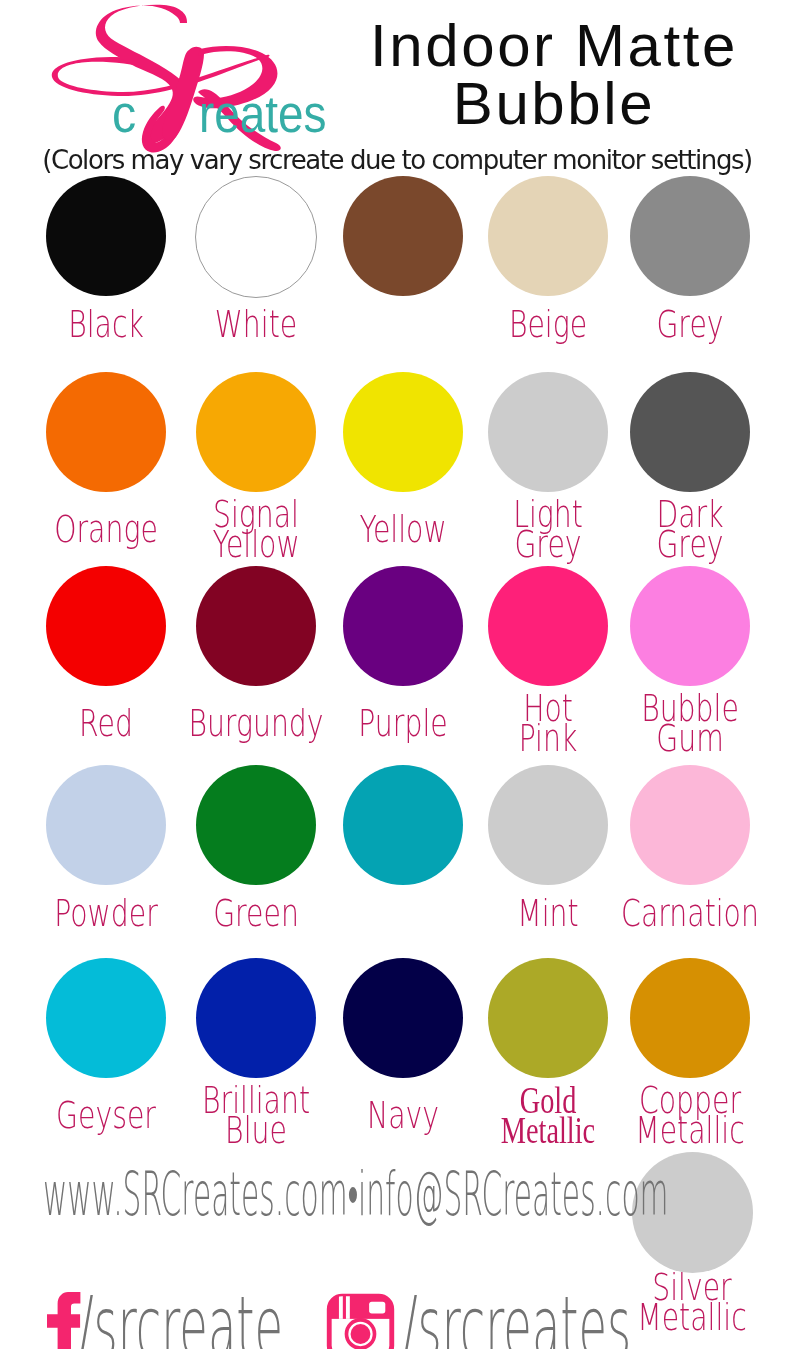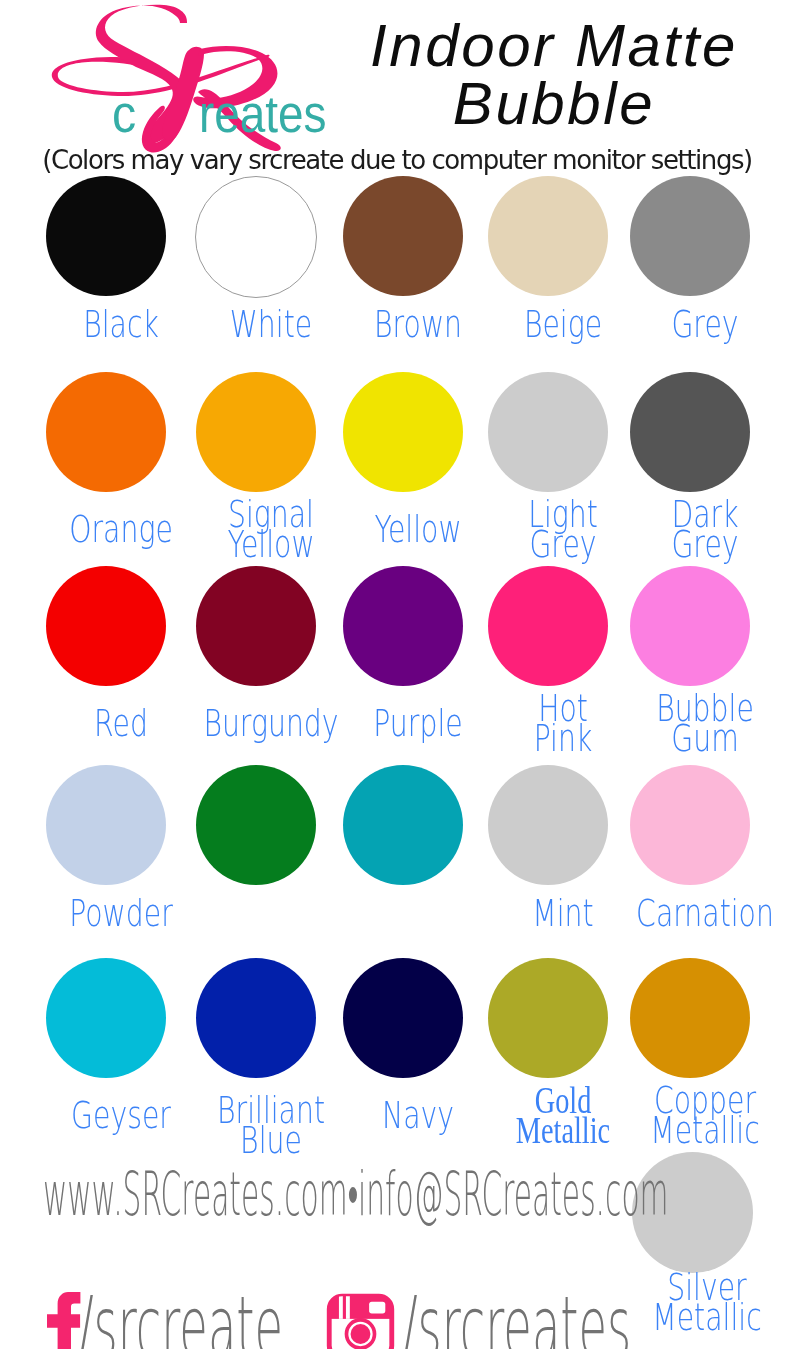--- a/index.html
+++ b/index.html
@@ -5,31 +5,31 @@
 <style>
   html,body{margin:0;padding:0;background:#fff;}
   body{width:794px;height:1349px;overflow:hidden;
        font-family:"Liberation Sans",sans-serif;color:#231f20;
        -webkit-font-smoothing:antialiased;}
   .page{position:relative;width:794px;height:1349px;background:#fff;overflow:hidden;transform:translateZ(0);}
 
   
   .logo{position:absolute;left:12px;top:0px;width:340px;height:155px;}
   .title{position:absolute;left:334px;top:17px;width:440px;
-         text-align:center;line-height:58px;font-style:italic;}
+         text-align:center;line-height:58px;}
   .title-l1,.title-l2{display:block;font-size:60px;color:#0d0d0d;font-weight:400;letter-spacing:2.6px;transform:translateZ(0);}
 
   .disclaimer{position:absolute;left:0;top:145px;width:794px;text-align:center;
               font-family:"DejaVu Sans",sans-serif;font-weight:400;font-size:26px;color:#1c1c1c;white-space:nowrap;letter-spacing:-1.43px;transform:translateZ(0);}
 
   
   .cell{position:absolute;width:190px;text-align:center;}
   
   .dot{width:120px;height:120px;border-radius:50%;margin:0 auto;}
-  .lbl{position:absolute;left:15px;width:190px;font-family:"DejaVu Sans",sans-serif;font-weight:200;font-size:38px;line-height:30px;color:#3b82f6;}
+  .lbl{position:absolute;left:0;width:190px;font-family:"DejaVu Sans",sans-serif;font-weight:200;font-size:38px;line-height:30px;color:#be185d;}
   .lbl>div{display:block;transform:scaleX(0.745) translateZ(0);transform-origin:center;}
 
   
   .url{position:absolute;left:43px;top:1159px;font-family:"DejaVu Sans",sans-serif;font-weight:200;font-size:60px;color:#737373;
        white-space:nowrap;letter-spacing:0px;transform:scaleX(0.495) translateZ(0);transform-origin:left top;}
   .social{position:absolute;left:0px;top:1283px;height:80px;width:794px;text-align:center;}
   .fb-icon{position:absolute;left:47px;top:9px;}
   .fb-handle{position:absolute;left:78px;top:-5px;font-family:"DejaVu Sans",sans-serif;font-weight:200;font-size:84px;color:#737373;
              white-space:nowrap;letter-spacing:0px;transform:scaleX(0.552) translateZ(0);transform-origin:left top;}
   .ig-icon{position:absolute;left:326px;top:10px;}
@@ -127,23 +127,20 @@
       </div>
     </div>
     <div class="cell" style="left: 161px; top: 176px;">
       <div class="dot" style="background: rgb(255, 255, 255); border: 1px solid rgb(154, 154, 154);"></div>
       <div class="lbl" style="top: 133px;">
         <div>White</div>
       </div>
     </div>
     <div class="cell" style="left: 307.5px; top: 176px;">
       <div class="dot" style="background: rgb(122, 72, 44);"></div>
-      <div class="lbl" style="top: 133px;">
-        <div>Brown</div>
-      </div>
     </div>
     <div class="cell" style="left: 453px; top: 176px;">
       <div class="dot" style="background: rgb(228, 212, 182);"></div>
       <div class="lbl" style="top: 133px;">
         <div>Beige</div>
       </div>
     </div>
     <div class="cell" style="left: 595px; top: 176px;">
       <div class="dot" style="background: rgb(138, 138, 138);"></div>
       <div class="lbl" style="top: 133px;">
@@ -216,20 +213,23 @@
       </div>
     </div>
     <div class="cell" style="left: 10.5px; top: 765px;">
       <div class="dot" style="background: rgb(194, 209, 232);"></div>
       <div class="lbl" style="top: 133px;">
         <div>Powder</div>
       </div>
     </div>
     <div class="cell" style="left: 161px; top: 765px;">
       <div class="dot" style="background: rgb(5, 125, 30);"></div>
+      <div class="lbl" style="top: 133px;">
+        <div>Green</div>
+      </div>
     </div>
     <div class="cell" style="left: 307.5px; top: 765px;">
       <div class="dot" style="background: rgb(4, 163, 179);"></div>
     </div>
     <div class="cell" style="left: 453px; top: 765px;">
       <div class="dot" style="background: rgb(204, 204, 204);"></div>
       <div class="lbl" style="top: 133px;">
         <div>Mint</div>
       </div>
     </div>
@@ -240,21 +240,21 @@
       </div>
     </div>
     <div class="cell" style="left: 10.5px; top: 958px;">
       <div class="dot" style="background: rgb(4, 188, 216);"></div>
       <div class="lbl" style="top: 141.5px;">
         <div>Geyser</div>
       </div>
     </div>
     <div class="cell" style="left: 161px; top: 958px;">
       <div class="dot" style="background: rgb(2, 32, 170);"></div>
-      <div class="lbl" style="top: 126.5px; margin-top: 10px;">
+      <div class="lbl" style="top: 126.5px;">
         <div>Brilliant</div>
         <div>Blue</div>
       </div>
     </div>
     <div class="cell" style="left: 307.5px; top: 958px;">
       <div class="dot" style="background: rgb(3, 0, 72);"></div>
       <div class="lbl" style="top: 141.5px;">
         <div>Navy</div>
       </div>
     </div>

